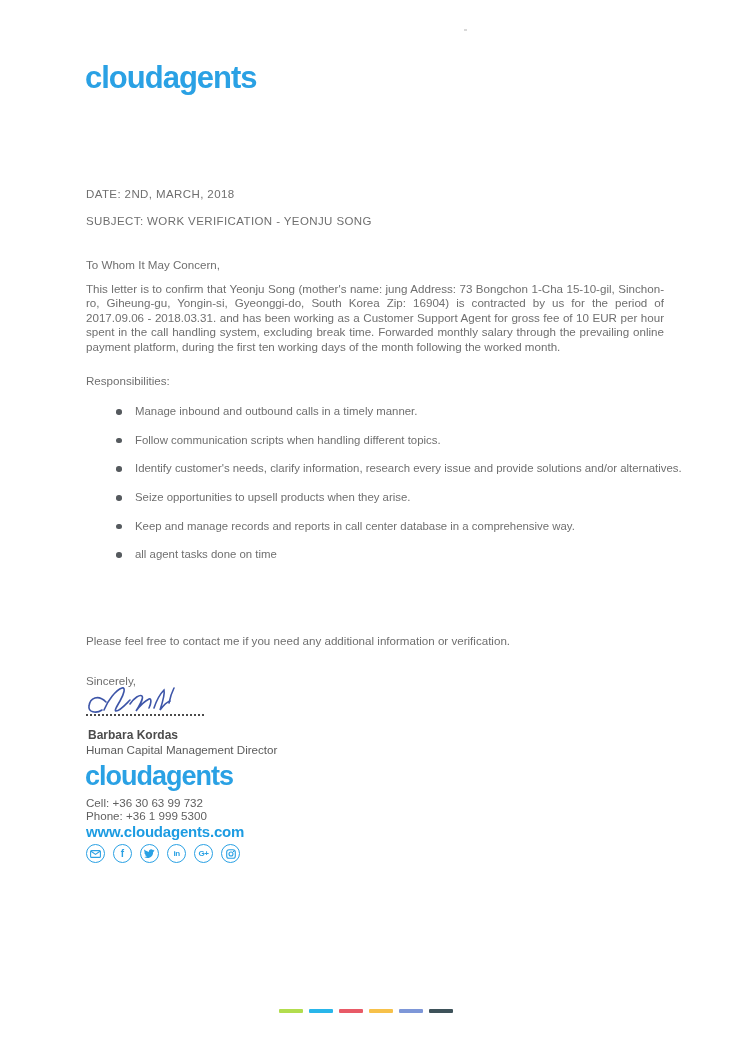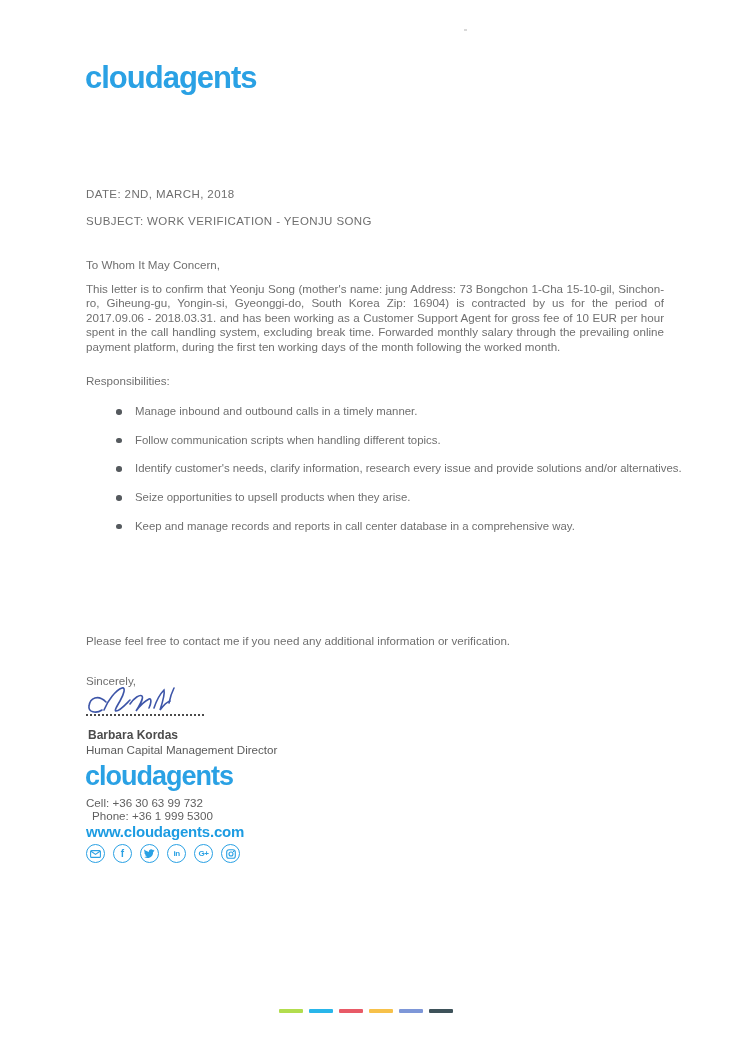--- a/index.html
+++ b/index.html
@@ -79,21 +79,21 @@
     left: 86px; top: 714px;
     width: 118px;
     border-bottom: 2px dotted #4a4a4a;
   }
 
   .signer-name { left: 88px; top: 728px; font-size: 12px; font-weight: bold; color: #4c4c4c; }
   .signer-title { left: 86px; top: 743px; font-size: 11.6px; color: #5a5a5a; }
 
   .contact-line { left: 86px; font-size: 11.6px; color: #5f5f5f; }
   .cell-line { top: 796px; }
-  .phone-line { top: 809px; margin-left: 6px; }
+  .phone-line { top: 809px; }
 
   .website {
     left: 86px; top: 823px;
     font-size: 15px; font-weight: bold;
     color: #1d9ce2;
     text-decoration: none;
     letter-spacing: -0.2px;
   }
 
   .social-row {
@@ -154,20 +154,21 @@
   <p class="abs body-par">This letter is to confirm that Yeonju Song (mother's name: jung Address:  73 Bongchon 1-Cha 15-10-gil, Sinchon-ro, Giheung-gu, Yongin-si, Gyeonggi-do, South Korea  Zip: 16904) is contracted by us for the period of 2017.09.06 - 2018.03.31. and has been working as a Customer Support Agent for gross fee of 10 EUR per hour spent in the call handling system, excluding break time. Forwarded monthly salary through the prevailing online payment platform, during the first ten working days of the month following the worked month.</p>
 
   <div class="abs resp-label">Responsibilities:</div>
 
   <ul class="abs resp-list">
     <li>Manage inbound and outbound calls in a timely manner.</li>
     <li>Follow communication  scripts when handling different topics.</li>
     <li>Identify customer's needs, clarify information, research every issue and provide solutions and/or alternatives.</li>
     <li>Seize opportunities to upsell products when they arise.</li>
     <li>Keep and manage records and reports in call center database in a comprehensive way.</li>
+    <li>all agent tasks done on time</li>
   </ul>
 
   <div class="abs closing-par">Please feel free to contact me if you need any additional information or verification.</div>
 
   <div class="abs signoff">Sincerely,</div>
 
   <div class="abs signature-wrap">
     <svg width="140" height="40" viewBox="0 0 140 40">
       <g fill="none" stroke="#3d55a8" stroke-width="1.6" stroke-linecap="round">
         <path d="M22,22 C14,14 6,18 5,26 C4,32 12,34 18,30"></path>

